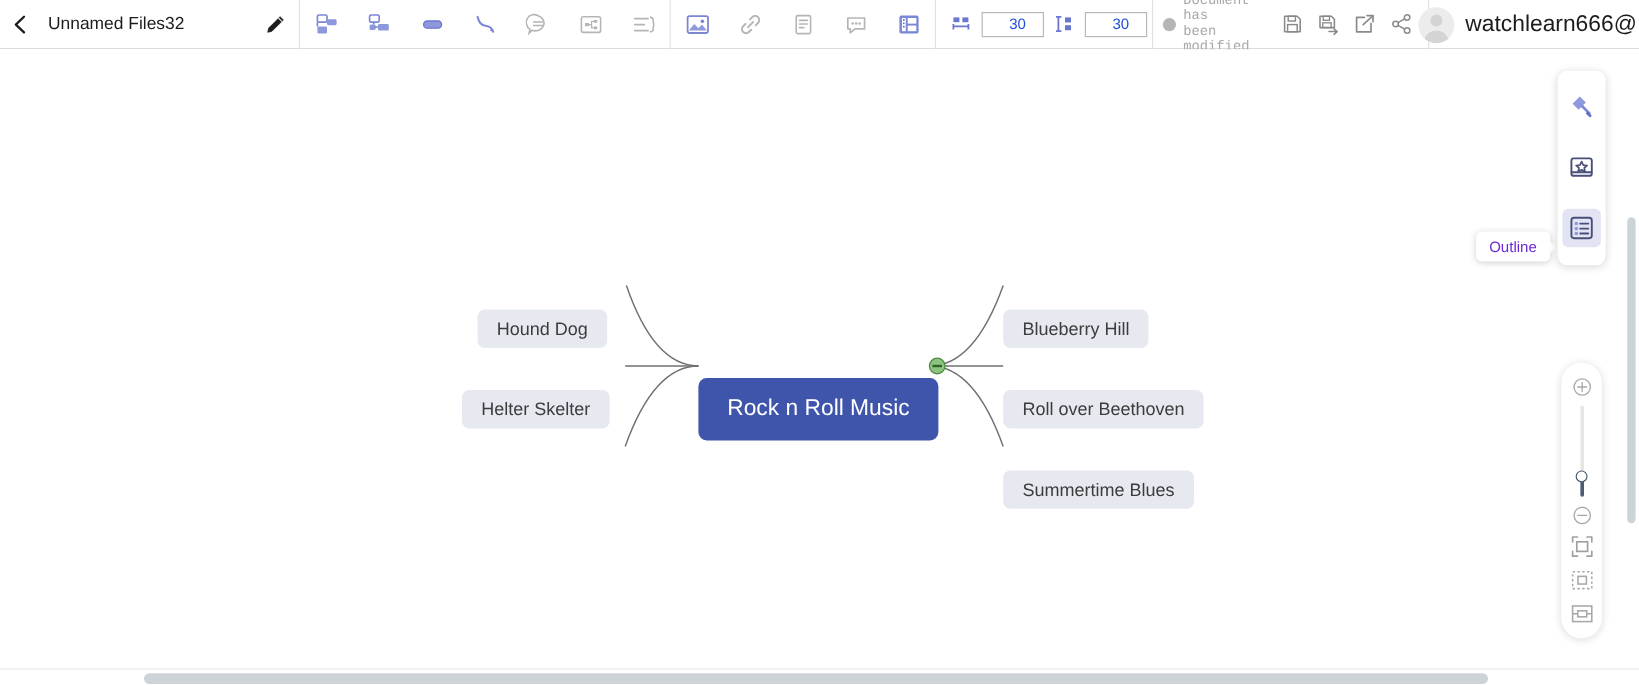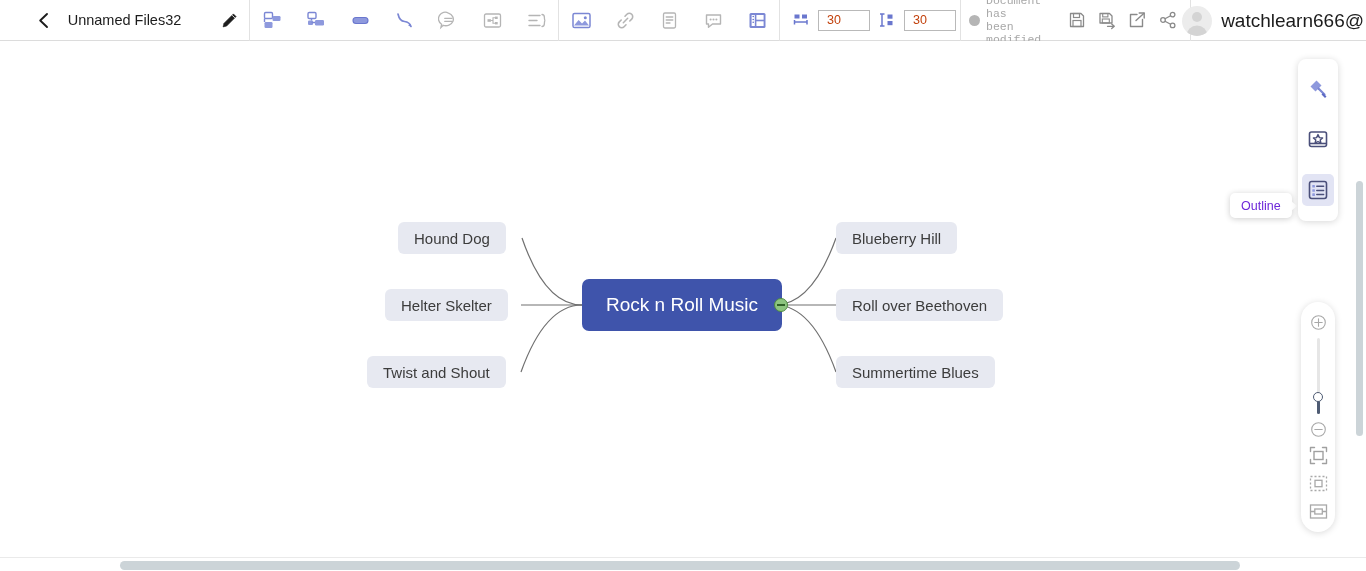--- a/index.html
+++ b/index.html
@@ -28,43 +28,43 @@
     display: flex; align-items: center; justify-content: center;
     cursor: pointer;
   }
   #doc-title {
     font-size: 14.5px; color: #1c1c1c;
     white-space: nowrap;
     padding-left: 6px;
   }
   #title-block {
     width: 209px; height: 41px; flex: none;
-    display: flex; align-items: center; justify-content: center;
+    display: flex; align-items: center;
   }
   #rename-btn {
     width: 40px; height: 41px; flex: none;
     display: flex; align-items: center; justify-content: center;
     cursor: pointer;
   }
 
   .tb-icon {
     width: 44px; height: 41px; flex: none;
     display: flex; align-items: center; justify-content: center;
     cursor: pointer;
   }
 
   
   #spacing-group { display: flex; align-items: center; height: 41px; padding: 0 4px; }
   .spin-icon { width: 34px; display:flex; align-items:center; justify-content:center; }
   .spacing-input {
     width: 52px; height: 21px;
     border: 1px solid #b9b9b9; background: #fff;
     font-family: "Liberation Sans", sans-serif;
-    font-size: 12.5px; color: #c2410c;
-    padding-left: 8px; outline: none;
+    font-size: 12.5px; color: #1d4ed8;
+    padding-left: 22px; outline: none;
   }
 
   
   #doc-status {
     display: flex; align-items: center; height: 41px; padding-left: 8px; font-family: Liberation Mono, monospace;
   }
   #status-dot {
     width: 11px; height: 11px; border-radius: 50%;
     background: #b5b5b5; flex: none; margin-right: 6px;
   }
@@ -96,20 +96,21 @@
   }
   #map-svg { position: absolute; top: 0; left: 0; }
 
   .node {
     position: absolute;
     display: flex; align-items: center; justify-content: center;
     border-radius: 6px;
     font-size: 15px;
     white-space: nowrap;
     cursor: pointer;
+    margin-top: 36px;
   }
   .node.leaf {
     background: #e7e9f1; color: #3c3c3c;
     height: 32px; padding: 0 16px;
   }
   .node.root {
     background: #3f54ab; color: #ffffff;
     height: 52px; padding: 0 24px;
     font-size: 19px; border-radius: 7px;
   }
@@ -422,21 +423,20 @@
     <path d="M582 264 L521 264" fill="none" stroke="#707070" stroke-width="1.2"></path>
     <path d="M582 264 Q545 264 521 331" fill="none" stroke="#707070" stroke-width="1.2"></path>
 
     <path d="M775 264 Q812 264 836 197" fill="none" stroke="#707070" stroke-width="1.2"></path>
     <path d="M787 264 L836 264" fill="none" stroke="#707070" stroke-width="1.2"></path>
     <path d="M775 264 Q812 264 836 331" fill="none" stroke="#707070" stroke-width="1.2"></path>
   </svg>
 
   <div class="node leaf" style="left:398px; top:181px;">Hound Dog</div>
   <div class="node leaf" style="left:385px; top:248px;">Helter Skelter</div>
-  <div class="node leaf" style="left:367px; top:315px;">Twist and Shout</div>
 
   <div class="node root" style="left:582px; top:238px;text-align:center;">Rock n Roll Music</div>
 
   <div id="collapse-toggle"></div>
 
   <div class="node leaf" style="left:836px; top:181px;">Blueberry Hill</div>
   <div class="node leaf" style="left:836px; top:248px;">Roll over Beethoven</div>
   <div class="node leaf" style="left:836px; top:315px;">Summertime Blues</div>
 </div>
 

